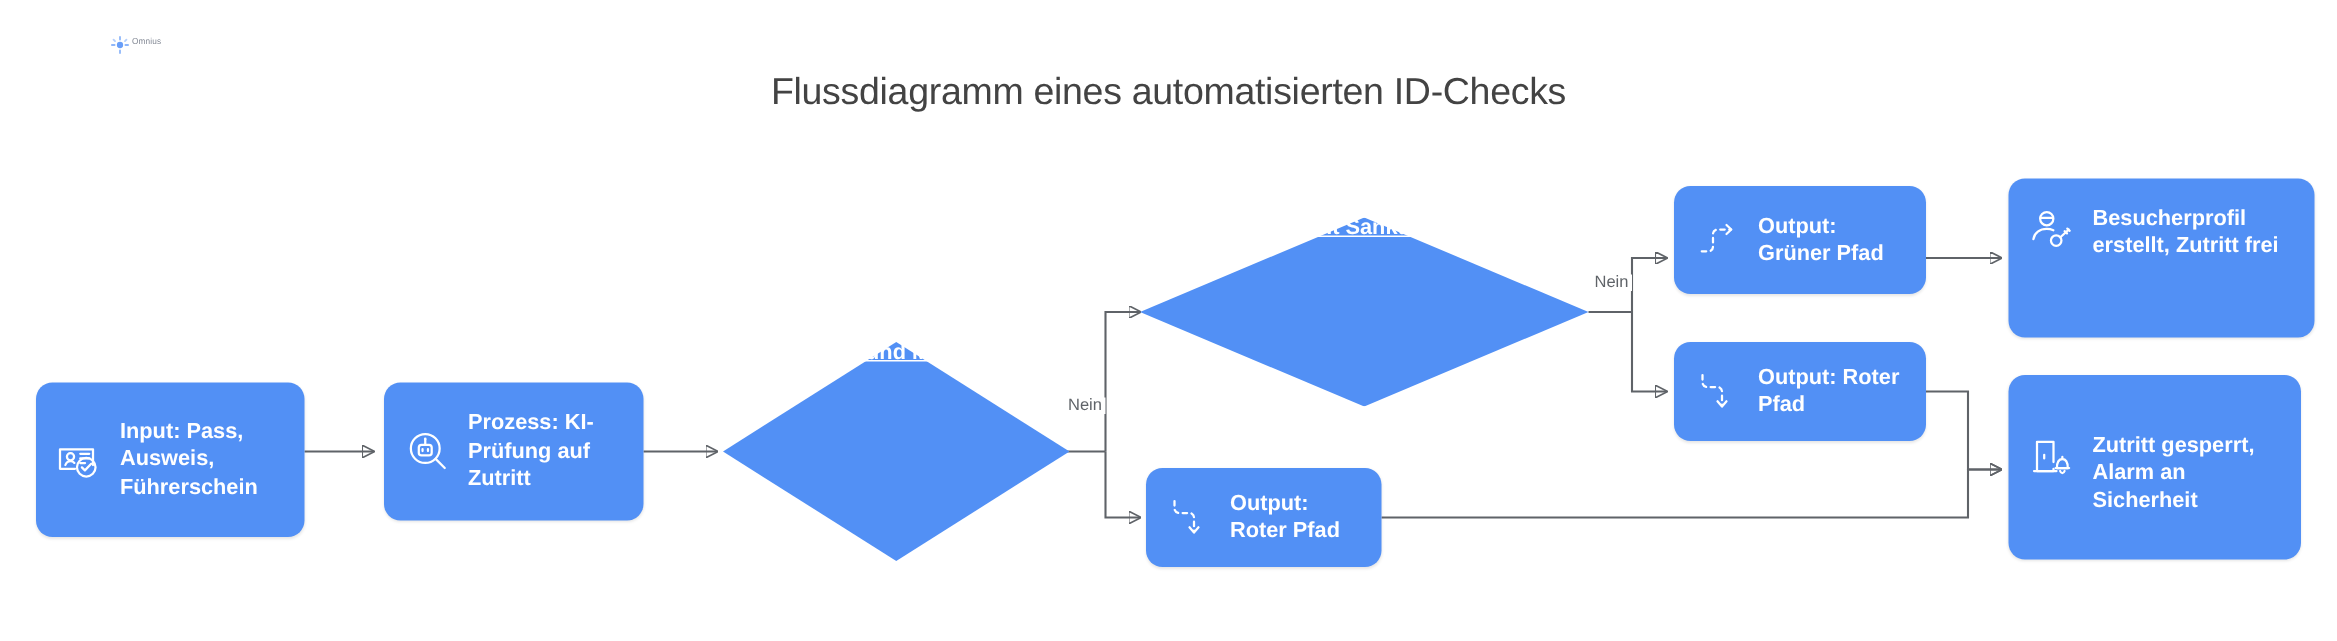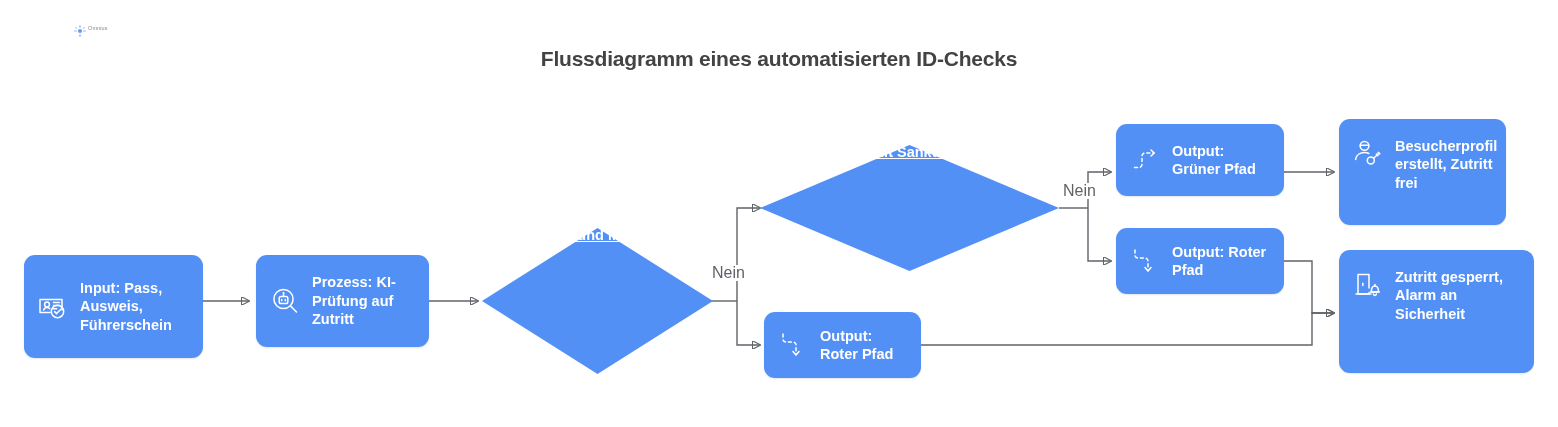--- a/index.html
+++ b/index.html
@@ -46,22 +46,22 @@
     transform: scaleY(1.05);
   }
 
   
   #title {
     position: absolute;
     left: 0;
     top: 47px;
     width: 1558px;
     text-align: center;
-    font-size: 21px;
-    font-weight: bold;
+    font-size: 25px;
+    font-weight: normal;
     color: #434343;
     letter-spacing: -0.2px;
   }
 
   
   #edges {
     position: absolute;
     left: 0;
     top: 0;
     width: 1558px;
@@ -123,21 +123,21 @@
     text-align: center;
     font-size: 14.5px;
     line-height: 1.27;
     padding: 0 10px;
     margin-top: -2px;
   }
 
   
   .edge-label {
     position: absolute;
-    font-size: 16px;
+    font-size: 11px;
     color: #5f6368;
     background: #ffffff;
     padding: 0 2px;
     line-height: 1;
     white-space: nowrap;
     font-weight: normal;
   }
 </style>
 </head>
 <body>
@@ -273,36 +273,36 @@
           <path d="M7 6 v5 a3 3 0 0 0 3 3 h7 a3 3 0 0 1 3 3 v9"></path>
         </g>
         <g fill="none" stroke="#ffffff" stroke-width="1.5" stroke-linecap="round" stroke-linejoin="round">
           <path d="M17 23.5 l3 3.6 l3-3.6"></path>
         </g>
       </svg>
     </span>
     <span class="label">Output: Roter Pfad</span>
   </div>
 
-  <div class="node box" style="left:1339px; top:119px; width:167px; height:106px; align-items:flex-start; padding-top:18px;">
+  <div class="node box" style="left:1339px; top:119px; width:204px; height:106px; align-items:flex-start; padding-top:18px;">
     <span class="nicon">
       <svg viewBox="0 0 34 34" aria-hidden="true">
         <g fill="none" stroke="#ffffff" stroke-width="1.5" stroke-linecap="round" stroke-linejoin="round">
           <circle cx="13.5" cy="8.8" r="4.4"></circle>
           <path d="M9.4 8.2 h8.2"></path>
           <path d="M4.6 22.4 c0.6-4.3 4.3-6.8 8.9-6.8 c1.6 0 3.1 0.3 4.4 0.9"></path>
           <circle cx="19.8" cy="23.4" r="3.5"></circle>
           <path d="M22.6 21.2 l5.6-5.2 M25.4 17.1 l1.6 1.5 M27.2 15.4 l1.6 1.5"></path>
         </g>
       </svg>
     </span>
     <span class="label">Besucherprofil erstellt, Zutritt frei</span>
   </div>
 
-  <div class="node box" style="left:1339px; top:250px; width:195px; height:123px; align-items:flex-start; padding-top:18px;">
+  <div class="node box" style="left:1339px; top:250px; width:195px; height:123px; align-items:flex-start; padding-top:38px;">
     <span class="nicon">
       <svg viewBox="0 0 34 34" aria-hidden="true">
         <g fill="none" stroke="#ffffff" stroke-width="1.5" stroke-linecap="round" stroke-linejoin="round">
           <path d="M7 6.5 h11 v13.5 M7 6.5 v19.5 h11 v-1.5"></path>
           <path d="M5 26 h15"></path>
           <path d="M11.8 15.2 v2.4"></path>
           <path d="M20.3 24 c0-3.6 0.7-5.9 3.6-5.9 c2.9 0 3.6 2.3 3.6 5.9 h-7.2 z"></path>
           <path d="M19.4 24 h9"></path>
           <path d="M22.4 26 c0.3 0.9 0.9 1.4 1.5 1.4 c0.6 0 1.2-0.5 1.5-1.4"></path>
           <path d="M23.9 16.6 v1.3"></path>

